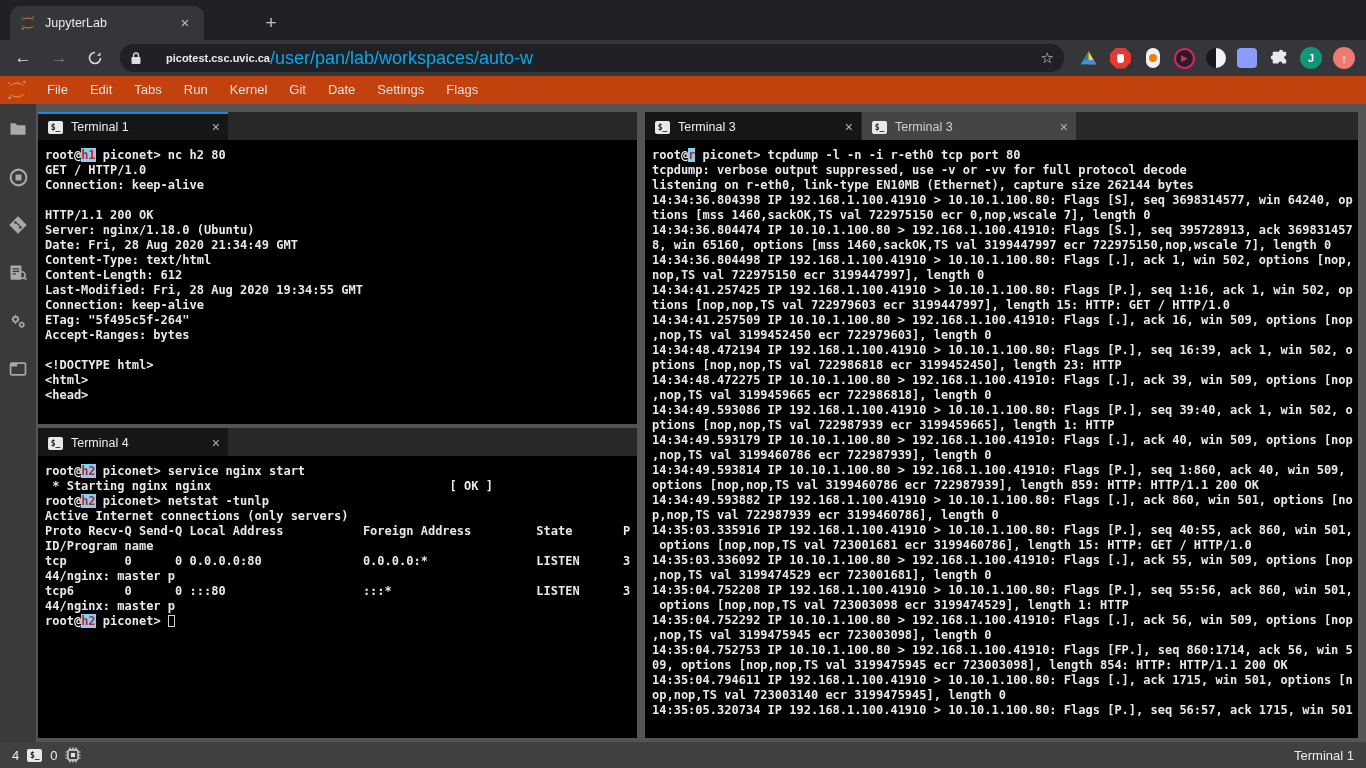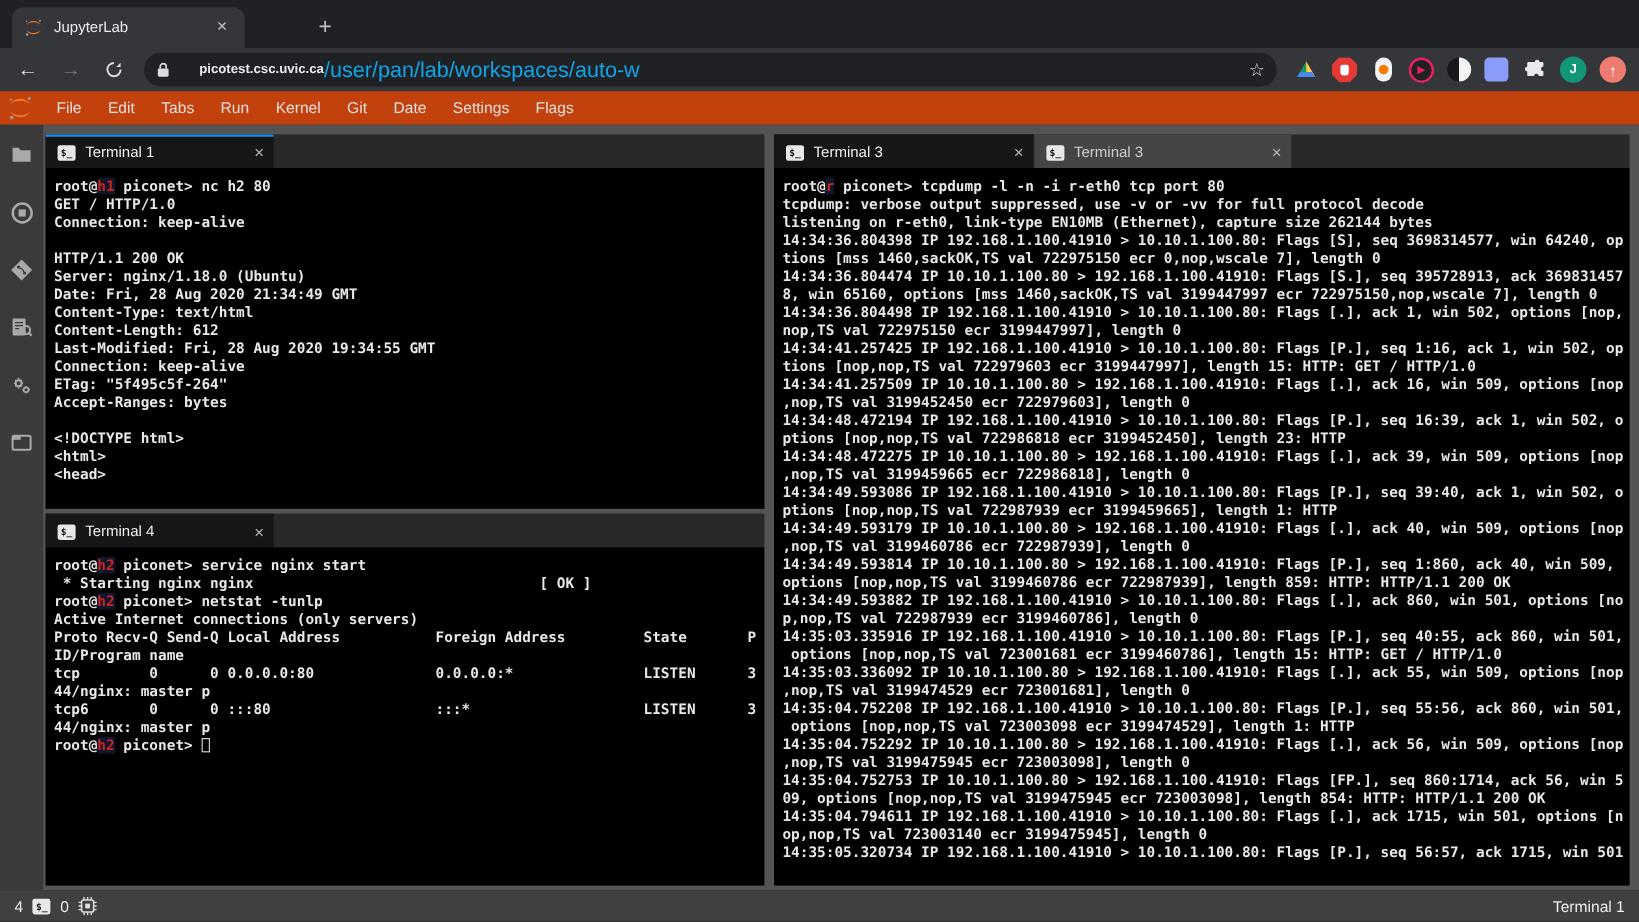--- a/index.html
+++ b/index.html
@@ -73,21 +73,21 @@
   .jtab.current { background:#161616; color:#eeeeee; }
   .jtab.focused { border-top:2px solid #1e88e5; }
   .jtab .jtab-label { margin:0 8px; }
   .jtab .jtab-close { color:#b5b5b5; font-size:14px; margin-left:auto; padding-left:26px; }
   .term-badge { display:inline-block; width:15px; height:13px; background:#e8e8e8; color:#161616;
                 font:bold 8px/13px "DejaVu Sans Mono", monospace; text-align:center;
                 border-radius:2px; letter-spacing:0; }
   .term-pre { position:absolute; left:0; right:0; top:28px; bottom:0; background:#000;
               color:#e8e8e8; font:bold 12px/15px "DejaVu Sans Mono", monospace;
               white-space:pre; overflow:hidden; padding:8px 7px; }
-  .host-hl { color:#cc2222; background:#0f172a; }
+  .host-hl { color:#cc2222; background:#7dd3fc; }
   .cursor { display:inline-block; width:7px; height:12px; border:1px solid #cfcfcf;
             vertical-align:-2px; }
 
   #panel-t1 { left:38px; top:112px; width:599px; height:312px; }
   #panel-t2 { left:38px; top:428px; width:599px; height:310px; }
   #panel-r  { left:645px; top:112px; width:713px; height:626px; }
 
   
   #statusbar { left:0; top:742px; width:1366px; height:26px; background:#404040;
                display:flex; align-items:center; padding:0 12px; color:#ededed; font-size:13px; }

